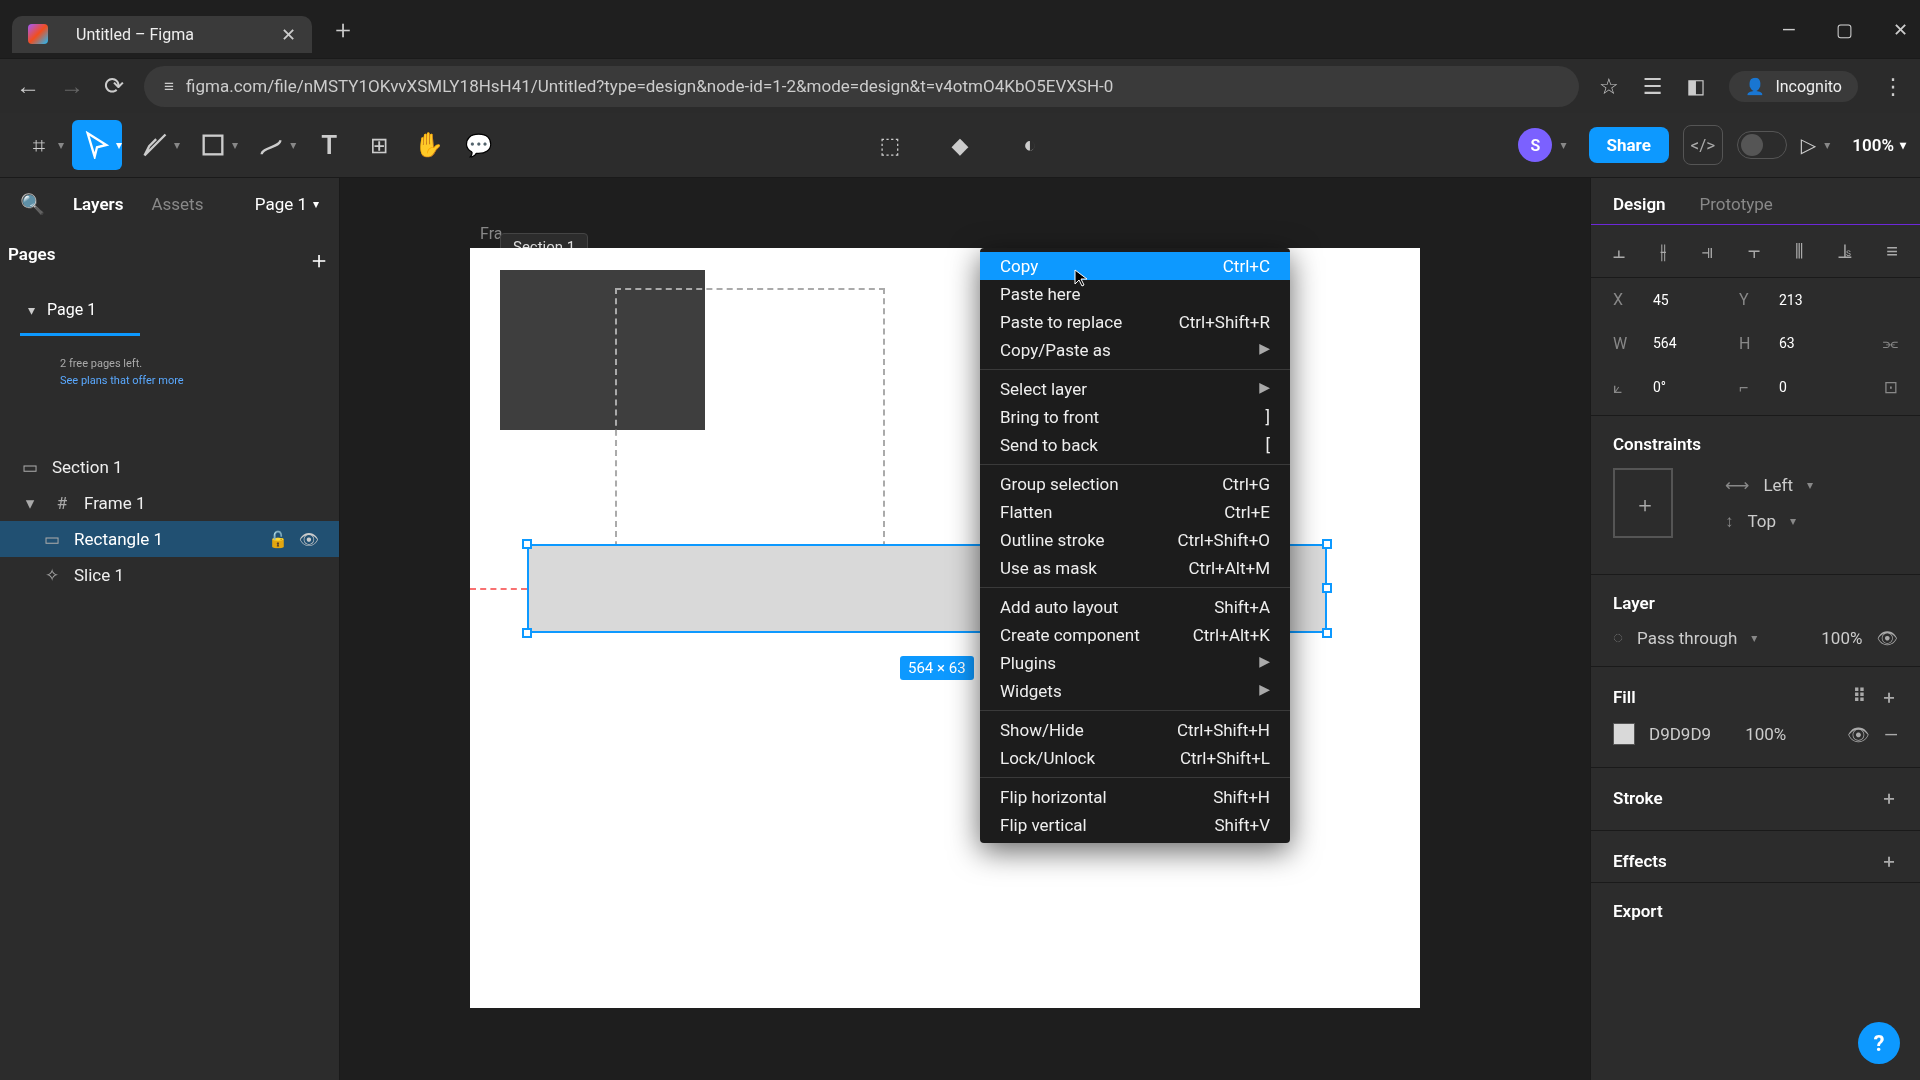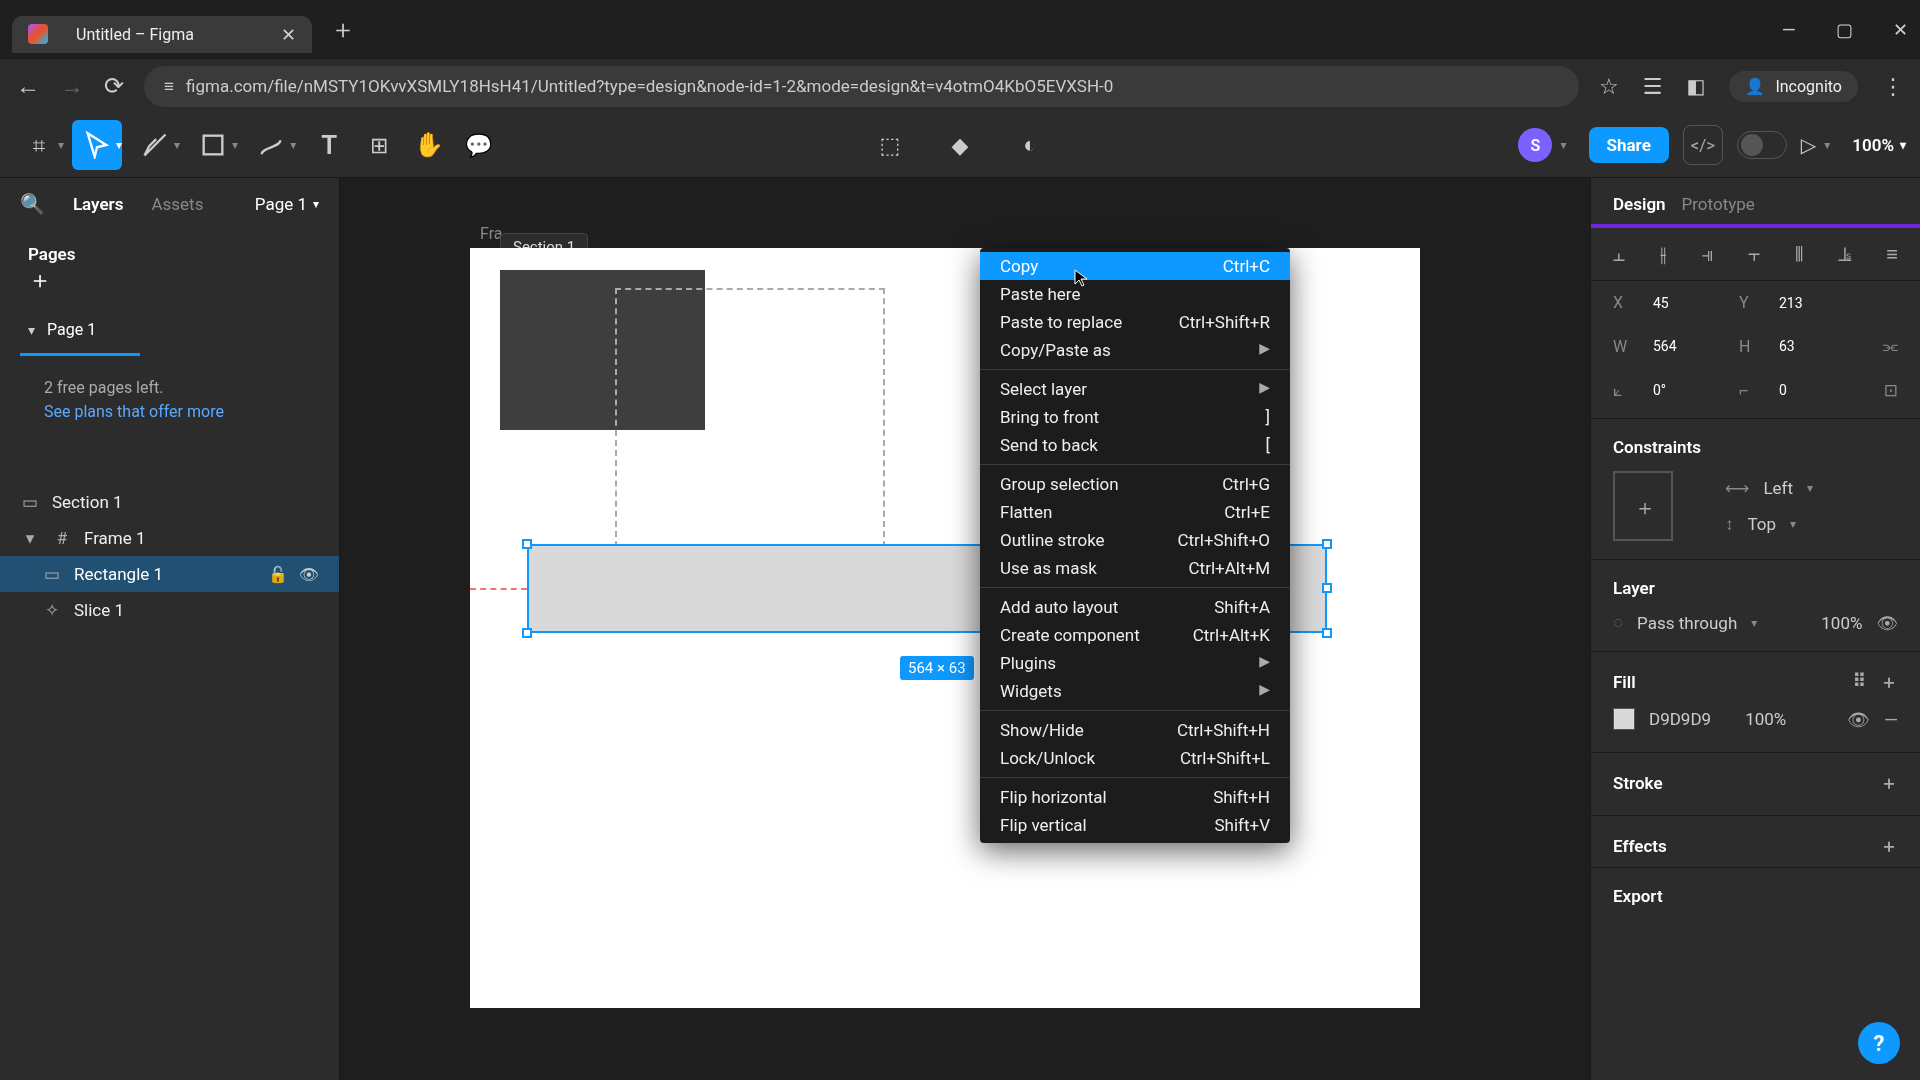--- a/index.html
+++ b/index.html
@@ -38,25 +38,25 @@
 
 .figma-body { flex:1; display:flex; overflow:hidden; }
 
 
 .left-panel { width:340px; background:#2c2c2c; border-right:1px solid #1a1a1a; display:flex; flex-direction:column; }
 .lp-tabs { display:flex; align-items:center; padding:14px 20px; gap:28px; }
 .lp-tab { color:#888; cursor:pointer; font-size:17px; }
 .lp-tab.active { color:#fff; font-weight:600; }
 .lp-search { color:#888; font-size:20px; }
 .lp-page-sel { margin-left:auto; color:#fff; font-size:17px; display:flex; align-items:center; gap:6px; }
-.lp-pages-hdr { display:flex; justify-content:space-between; padding:14px 28px; color:#fff; font-weight:600; font-size:17px;flex-direction:column; }
+.lp-pages-hdr { display:flex; justify-content:space-between; padding:14px 8px; color:#fff; font-weight:600; font-size:17px; }
 .lp-page-row { padding:10px 28px; color:#fff; font-size:16px; display:flex; align-items:center; gap:12px; }
 .lp-page-row .carat { font-size:14px; color:#ccc; }
 .lp-divider { height:3px; background:#0d99ff; margin:4px 20px 0 20px; width:120px; }
-.lp-msg { padding:20px 44px 0 44px; color:#aaa; font-size:16px; line-height:1.5; }
+.lp-msg { padding:20px 44px 0 60px; color:#aaa; font-size:11px; line-height:1.5; }
 .lp-msg a { color:#5aa9ff; text-decoration:none; }
 
 .layer-tree { margin-top:60px; }
 .layer-row { display:flex; align-items:center; padding:8px 20px; gap:12px; font-size:17px; color:#eee; }
 .layer-row .icon { width:20px; text-align:center; color:#aaa; }
 .layer-row.indent1 { padding-left:42px; }
 .layer-row.selected { background:#0d99ff55; color:#fff; }
 .layer-row .actions { margin-left:auto; display:flex; gap:10px; color:#ccc; font-size:16px; }
 
 
@@ -73,21 +73,21 @@
 
 
 .ctx-menu { position:absolute; left:640px; top:70px; width:310px; background:#1c1c1c; border-radius:4px; box-shadow:0 8px 30px rgba(0,0,0,.6); padding:4px 0; z-index:50; }
 .ctx-item { display:flex; justify-content:space-between; padding:4px 20px; color:#eee; font-size:17px; cursor:pointer; }
 .ctx-item.highlighted { background:#0d99ff; color:#fff; }
 .ctx-item .arrow { color:#aaa; font-size:14px; }
 .ctx-sep { height:1px; background:#3a3a3a; margin:5px 0; }
 
 
 .right-panel { width:330px; background:#2c2c2c; border-left:1px solid #1a1a1a; padding:0 0 20px 0; overflow:auto; }
-.rp-tabs { display:flex; gap:16px; padding:16px 22px 10px 22px; border-bottom:4px solid #6d28d9; }
+.rp-tabs { display:flex; gap:34px; padding:16px 22px 10px 22px; border-bottom:1px solid #6d28d9; }
 .rp-tab { color:#888; font-size:17px; cursor:pointer; }
 .rp-tab.active { color:#fff; font-weight:600; }
 .rp-align { display:flex; justify-content:space-between; padding:14px 22px; border-bottom:1px solid #1a1a1a; }
 .rp-align .ai { color:#aaa; font-size:20px; cursor:pointer; }
 .rp-row { display:flex; align-items:center; gap:16px; padding:12px 22px; }
 .rp-label { color:#888; width:24px; font-size:16px; }
 .rp-val { color:#fff; background:transparent; font-size:14px; width:70px; }
 .rp-section-hdr { color:#fff; font-weight:600; padding:18px 22px 6px 22px; font-size:17px; display:flex; justify-content:space-between; align-items:center; }
 .constraint-box { width:60px; height:70px; border:2px solid #555; margin:8px 0 8px 22px; position:relative; }
 .constraint-center { position:absolute; left:20px; top:25px; width:20px; height:20px; display:flex; align-items:center; justify-content:center; color:#aaa; font-size:22px; }
@@ -414,21 +414,21 @@
               <span style="font-size:12px;color:#888;">▾</span>
             </div>
           <div class="rp-inline">
               <span style="color:#888;">↕</span>
               <span>Top</span> 
               <span style="font-size:12px;color:#888;">▾</span>
             </div>
         </div>
       </div>
 
-      <div style="border-top:1px solid #1a1a1a;margin-top:10px;">
+      <div style="border-top:1px solid #1a1a1a;margin-top:28px;">
         <div class="rp-section-hdr">
             <span>Layer</span>
           </div>
         <div class="rp-inline">
           <span style="color:#888;">◌</span>
           <span>Pass through</span>
           <span style="font-size:12px;color:#888;">▾</span>
           <span style="margin-left:auto;">100%</span>
           <span style="color:#aaa;">👁</span>
         </div>

